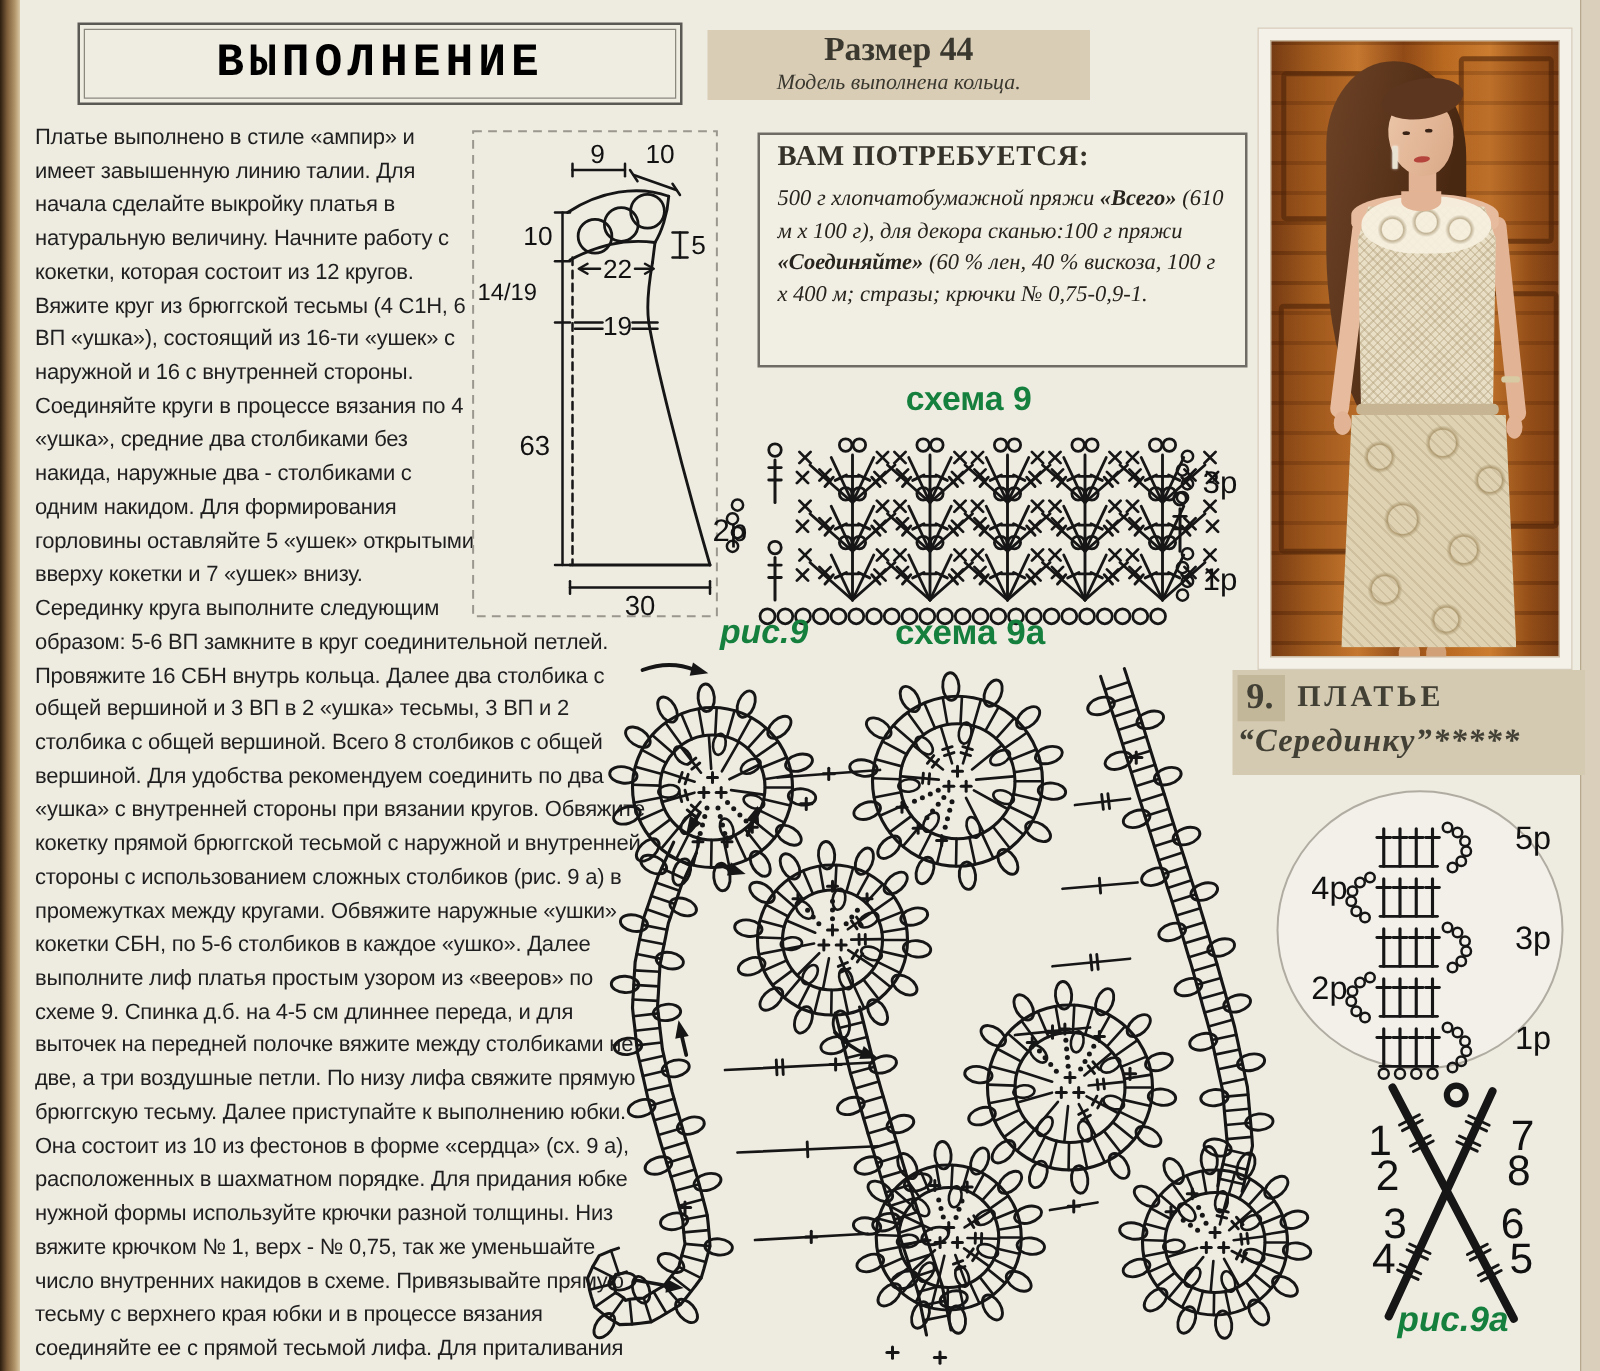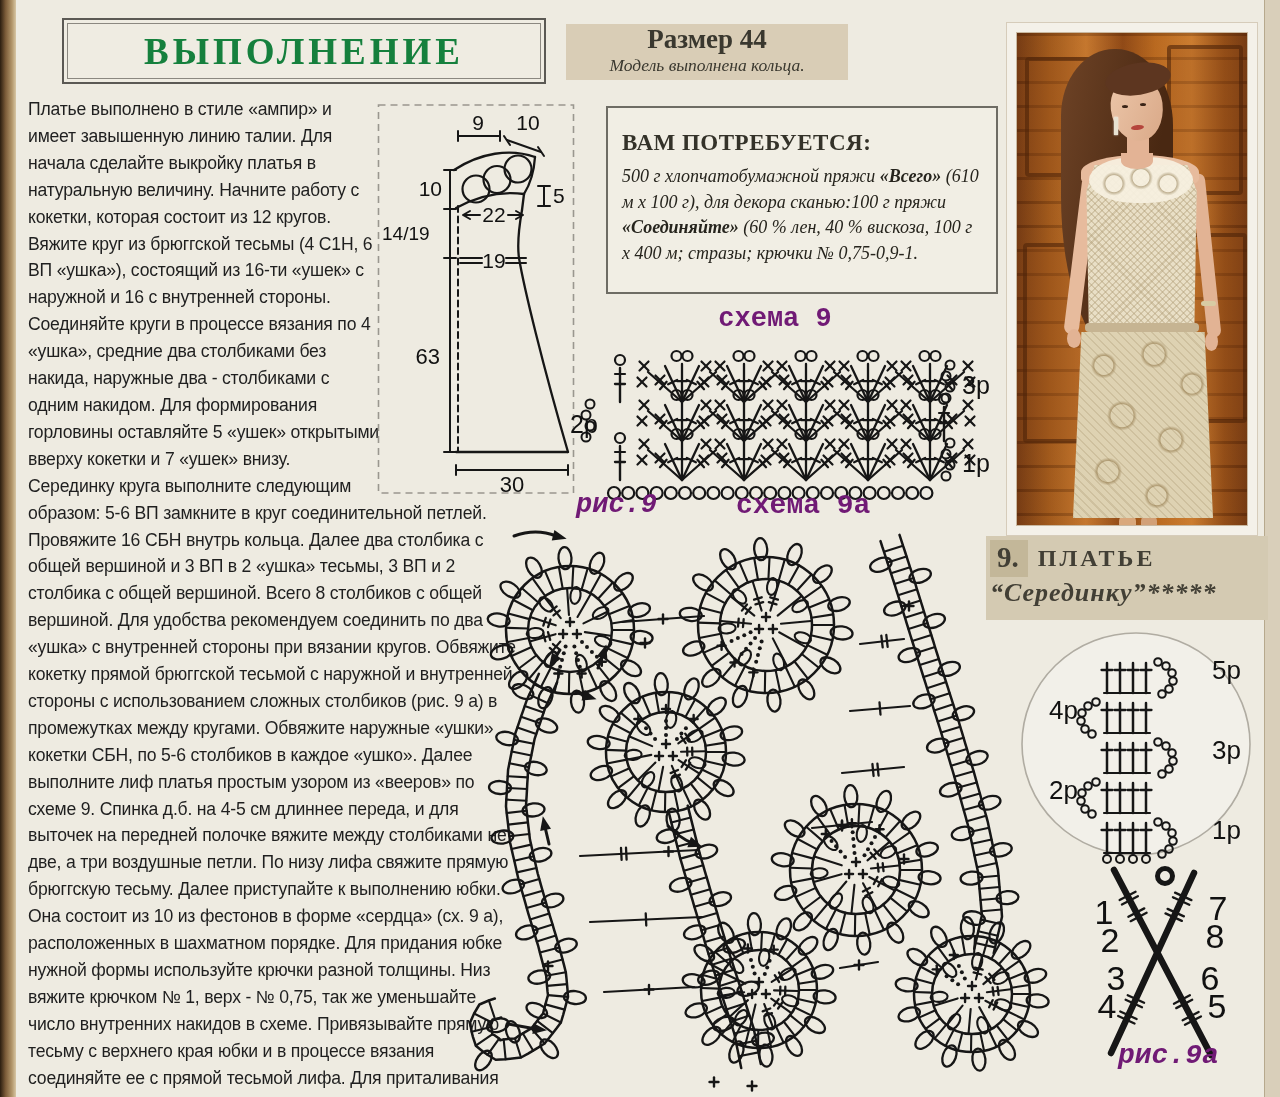--- a/index.html
+++ b/index.html
@@ -7,41 +7,41 @@
         font-family:"Liberation Sans",sans-serif;color:#222;}
   
   .edge-left{position:absolute;left:0;top:0;width:16px;height:1097px;
 
         background:linear-gradient(90deg,#2b1d0f,#7c5c39 35%,#b3976b 75%,#d8c7a5);}
   .edge-right{position:absolute;left:1264px;top:0;width:16px;height:1097px;background:#d9cfba;border-left:1px solid #b7a98d;}
   
   .title-box{position:absolute;left:62px;top:18px;width:484px;height:66px;background:#efece2;
         border:2.5px solid #5b5954;padding:3px;box-sizing:border-box;}
   .title-inner{width:100%;height:100%;border:1.5px solid #8b8880;display:flex;align-items:center;justify-content:center;
-        font-family:Liberation Serif, serif;font-weight:bold;font-size:37px;letter-spacing:4px;color:#15803d;}
+        font-family:Liberation Mono, monospace;font-weight:bold;font-size:37px;letter-spacing:4px;color:#000000;}
   
-  .size-band{position:absolute;left:566px;top:24px;width:282px;height:56px;background:#d9cdb6;text-align:center;
+  .size-band{position:absolute;left:566px;top:24px;width:306px;height:56px;background:#d9cdb6;text-align:center;
         font-family:"Liberation Serif",serif;color:#3a382f;}
   .size-band .sz{font-weight:bold;font-size:27px;line-height:30px;}
   .size-band .sub{font-style:italic;font-size:17.5px;line-height:22px;}
   
   .mat-box{position:absolute;left:606px;top:106px;width:392px;height:188px;box-sizing:border-box;
-        border:2px solid #6e6c64;background:#f1eee4;padding:22px 14px;font-family:"Liberation Serif",serif;}
+        border:2px solid #6e6c64;background:#f1eee4;padding:4px 14px;font-family:"Liberation Serif",serif;}
   .mat-title{font-weight:bold;font-size:23px;letter-spacing:.5px;color:#343229;margin-bottom:8px;}
   .mat-body{font-style:italic;font-size:18px;line-height:1.42;color:#26241d;}
   .mat-body b{font-weight:bold;}
   
   .instructions{position:absolute;left:28px;top:96px;width:488px;height:998px;
         font-size:17.6px;line-height:26.9px;letter-spacing:-0.2px;color:#1f1f1f;text-align:left;overflow:hidden;}
   .float-box{float:right;width:136px;height:400px;}
   
-  .cap{position:absolute;font-family:Liberation Mono, monospace;font-weight:bold;color:#701a75;}
+  .cap{position:absolute;font-family:Liberation Sans, sans-serif;font-weight:bold;color:#15803d;}
   .cap-scheme9{left:690px;top:304px;width:170px;text-align:center;font-size:27px;}
   .cap-fig9{left:576px;top:490px;font-size:27px;font-style:italic;}
-  .cap-scheme9a{left:716px;top:490px;font-size:28px;margin-left:20px;}
+  .cap-scheme9a{left:716px;top:490px;font-size:28px;}
   .cap-fig9a{left:1118px;top:1040px;font-size:28px;font-style:italic;}
   
   .svgabs{position:absolute;}
   svg{display:block;overflow:visible;}
   
   .product-band{position:absolute;left:986px;top:536px;width:282px;height:84px;background:#d4cab2;
         font-family:"Liberation Serif",serif;color:#423f35;padding:4px 0 0 4px;box-sizing:border-box;}
   .product-line1{display:flex;align-items:center;gap:10px;}
   .product-num{background:#c3b799;padding:1px 9px 3px 7px;font-weight:bold;font-size:29px;}
   .product-name{font-weight:bold;font-size:24px;letter-spacing:3px;}

